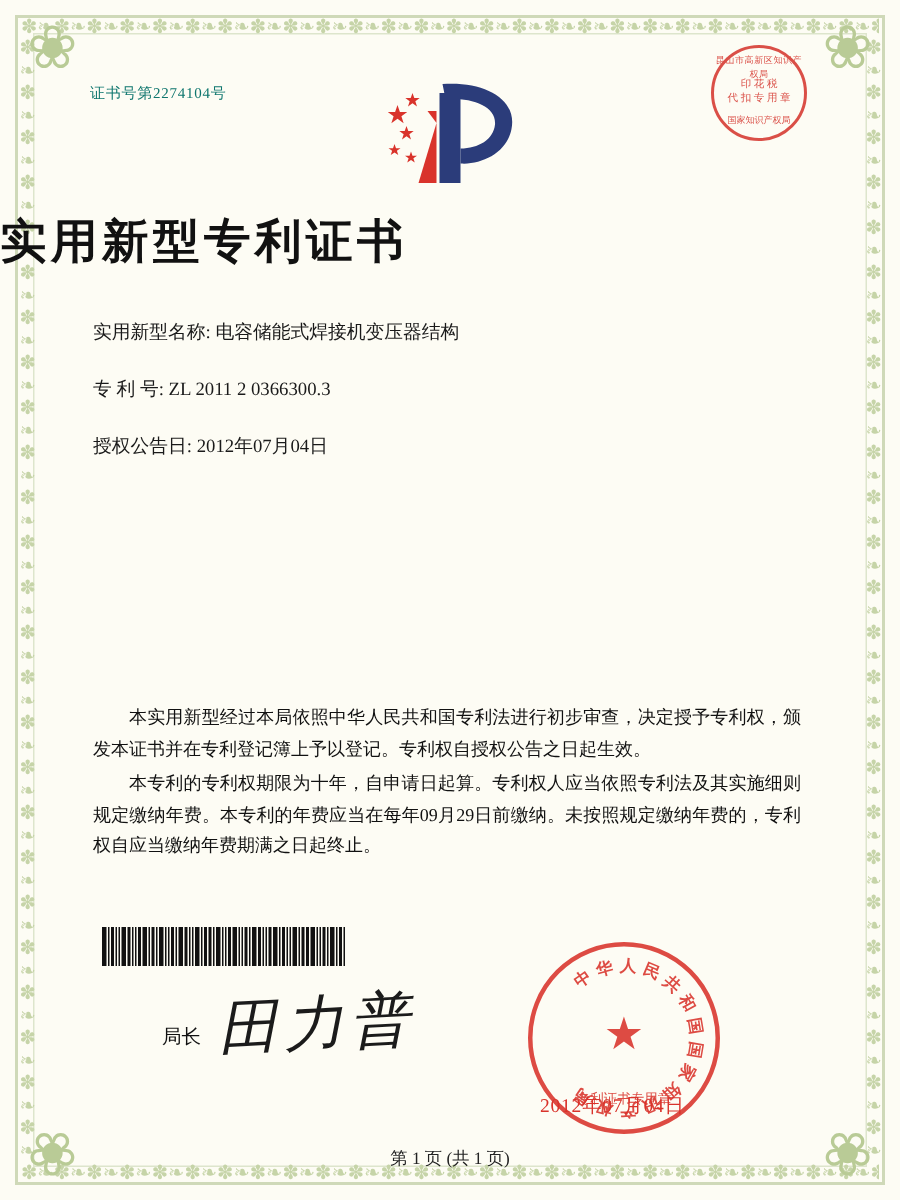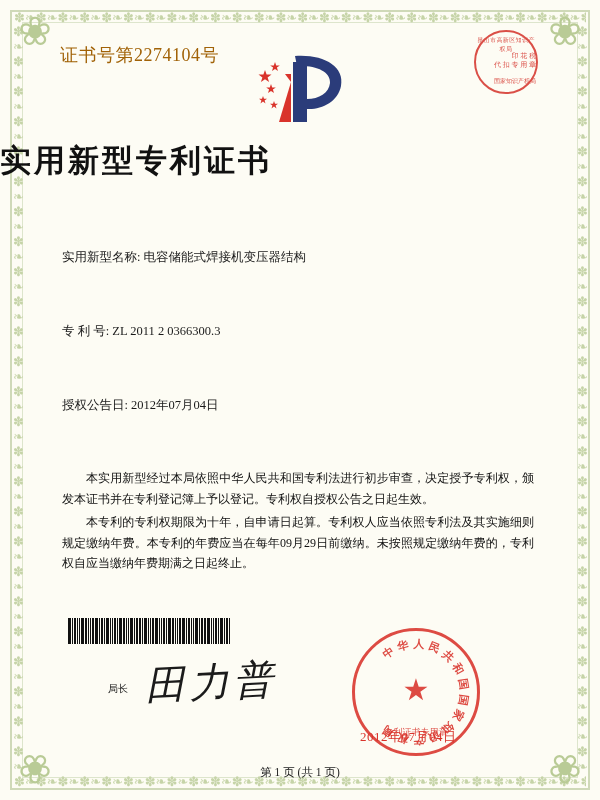--- a/index.html
+++ b/index.html
@@ -100,21 +100,21 @@
     width: 60px;
     text-align: center;
     font-size: 6px;
     letter-spacing: .4px;
     transform: none;
   }
   .top-seal .ts-line {
     position: absolute;
     left: 0;
     width: 60px;
-    text-align: right;
+    text-align: center;
     font-size: 7px;
     line-height: 9px;
   }
   .top-seal .l1 { top: 20px; }
   .top-seal .l2 { top: 29px; }
   .top-seal .l3 { top: 45px; font-size: 6px; }
 
   
   .logo {
     position: absolute;
@@ -130,43 +130,42 @@
     font-size: 31px;
     font-weight: bold;
     letter-spacing: 3px;
     color: #111;
     font-family: "Liberation Serif", serif;
   }
 
   
   .cert-no {
     position: absolute;
-    left: 60px; top: 43px;
-    font-size: 18px;
-    color: #a16207;
+    left: 60px; top: 55px;
+    font-size: 10px;
+    color: #0f766e;
     letter-spacing: .5px;
   }
 
   
   .fields {
     position: absolute;
     left: 62px; top: 212px;
     width: 470px;
   }
   .field {
     position: relative;
     font-size: 12.5px;
     color: #1a1a1a;
     margin-bottom: 20px;
     line-height: 18px;
     white-space: nowrap;
   }
   .field .k {
     display: inline-block;
-    margin-top: 36px;
   }
   .field .v {
     display: inline-block;
   }
 
   
   .paras {
     position: absolute;
     left: 62px; top: 468px;
     width: 472px;
@@ -193,21 +192,21 @@
     display: block;
     background: #111;
     height: 100%;
     margin-right: 1px;
   }
 
   
   .sig-label {
     position: absolute;
     left: 108px; top: 682px;
-    font-size: 10px;
+    font-size: 13px;
     color: #111;
   }
   .sig {
     position: absolute;
     left: 145px; top: 655px;
     font-size: 40px;
     color: #1b1b1b;
     font-family: "Liberation Serif", serif;
     font-style: italic;
     letter-spacing: 4px;

